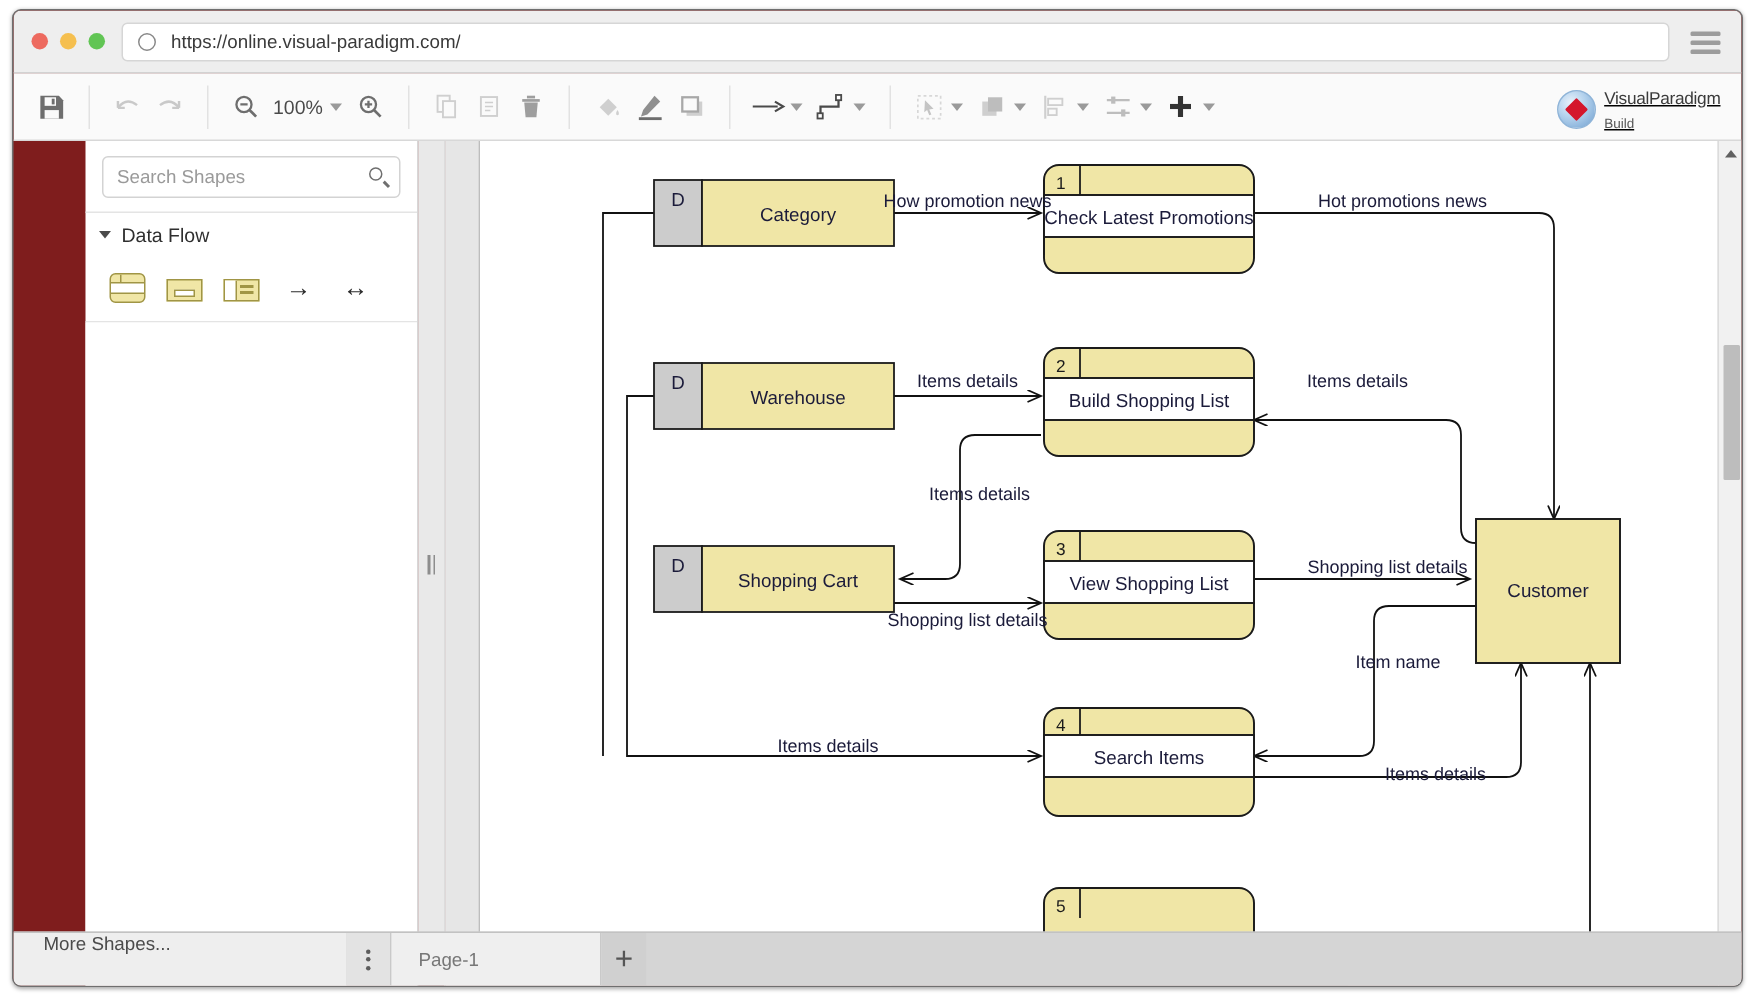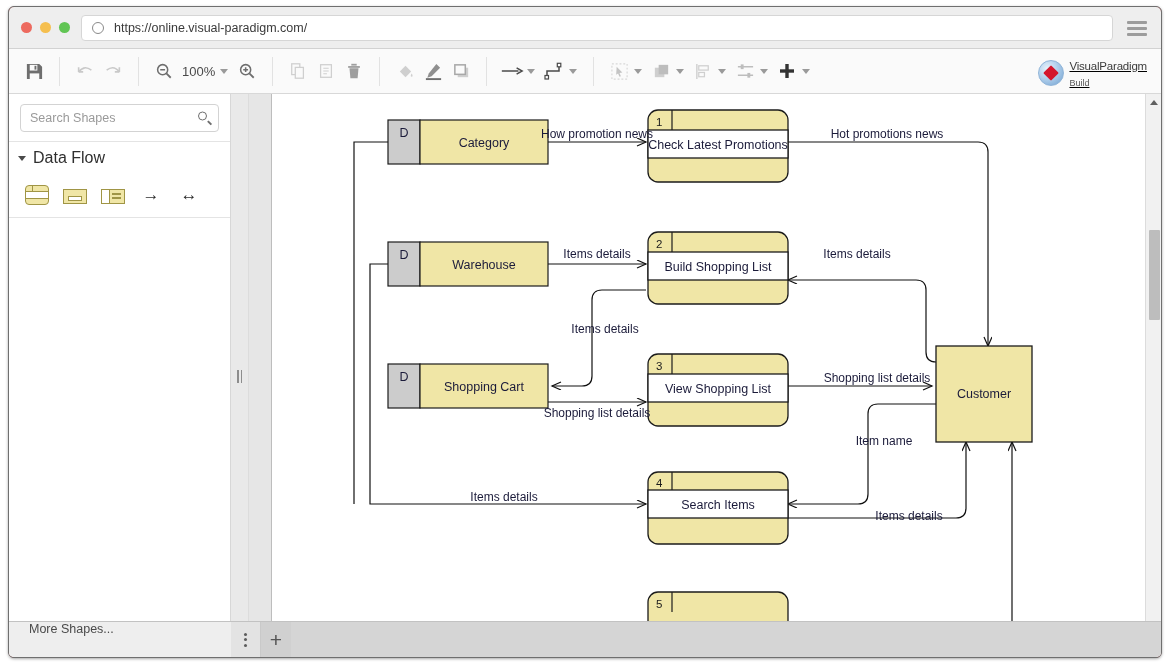--- a/index.html
+++ b/index.html
@@ -100,21 +100,21 @@
     content: ""; position: absolute; left: 50%; top: 50%;
     width: 11px; height: 11px; background: #d4162c;
     transform: translate(-50%,-50%) rotate(45deg);
     border-radius: 1px;
   }
   .vp-name { line-height: 1.02; text-decoration: underline; }
   .vp-name .l1 { font-size: 11.5px; color: #3b3b3b; letter-spacing: -.2px; }
   .vp-name .l2 { font-size: 9px; color: #555; }
 
   
-  .body { position: relative; height: 564px; display: flex; }
+  .body { position: relative; height: 564px; display: flex; padding-left: 48px; }
 
   
   .leftpanel {
     position: relative;
     width: 222px;
     background: #ffffff;
     border-right: 1px solid #d7d7d7;
     display: flex; flex-direction: column;
   }
   .searchwrap { padding: 10px 11px 9px 11px; }
@@ -145,21 +145,21 @@
     display: flex; align-items: center; gap: 7px;
     padding: 7px 11px 6px 9px;
     border-top: 1px solid #e4e4e4;
   }
   .tri-down {
     width: 0; height: 0;
     border-left: 4.5px solid transparent;
     border-right: 4.5px solid transparent;
     border-top: 5.5px solid #4a4a4a;
   }
-  .section-hd .lbl { font-size: 16px; color: #2f2f2f; }
+  .section-hd .lbl { font-size: 13px; color: #2f2f2f; }
   .shaperow {
     display: flex; align-items: center; gap: 14px;
     padding: 12px 0 12px 16px;
     border-bottom: 1px solid #e4e4e4;
   }
   .shp { width: 24px; height: 20px; position: relative; }
   
   .shp-process {
     border: 1.4px solid #a09545; border-radius: 4px;
     background: #f0e6a6; overflow: hidden;
@@ -636,19 +636,22 @@
     <div class="sb-left">
       <div class="more-shapes" style="height:36px;border-top:none;">
         <span>More Shapes...</span>
       </div>
     </div>
     <div class="kebab">
         <i></i>
         <i></i>
         <i></i>
       </div>
+    <div class="pagetab">
+      <span>Page-1</span>
+    </div>
     <div class="addpage">
       <span>+</span>
     </div>
     <div class="sb-rest"></div>
   </div>
 
 </div>
 
 </body></html>

